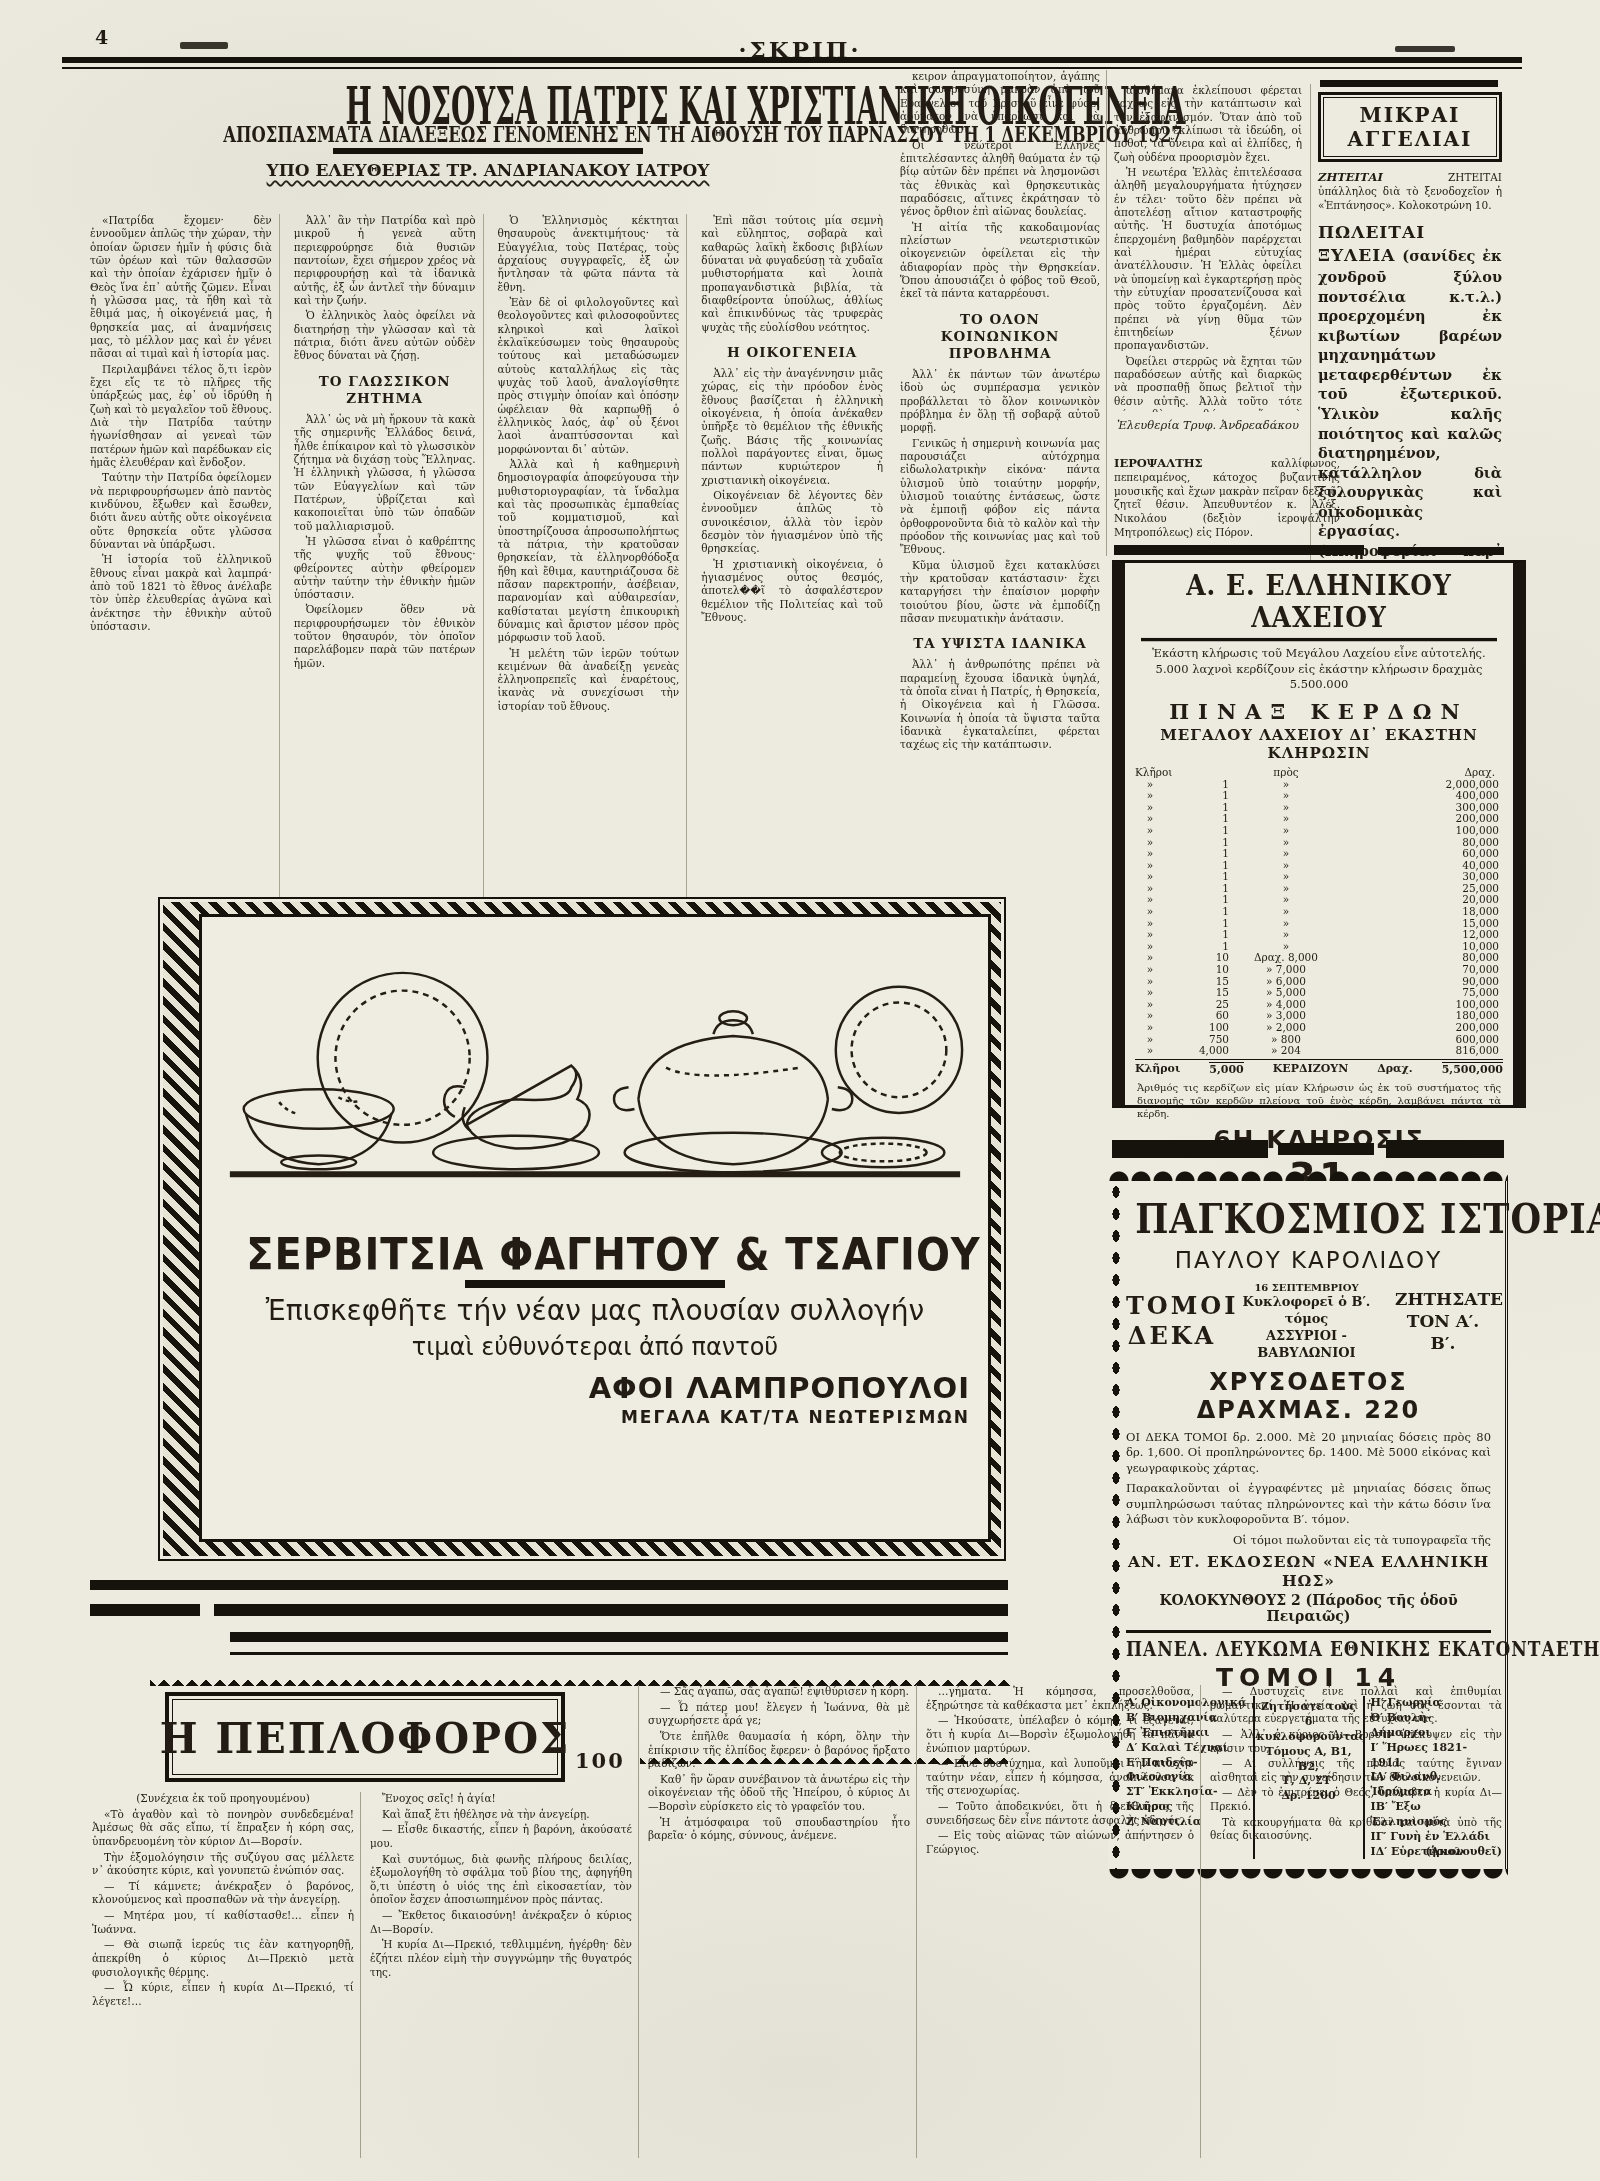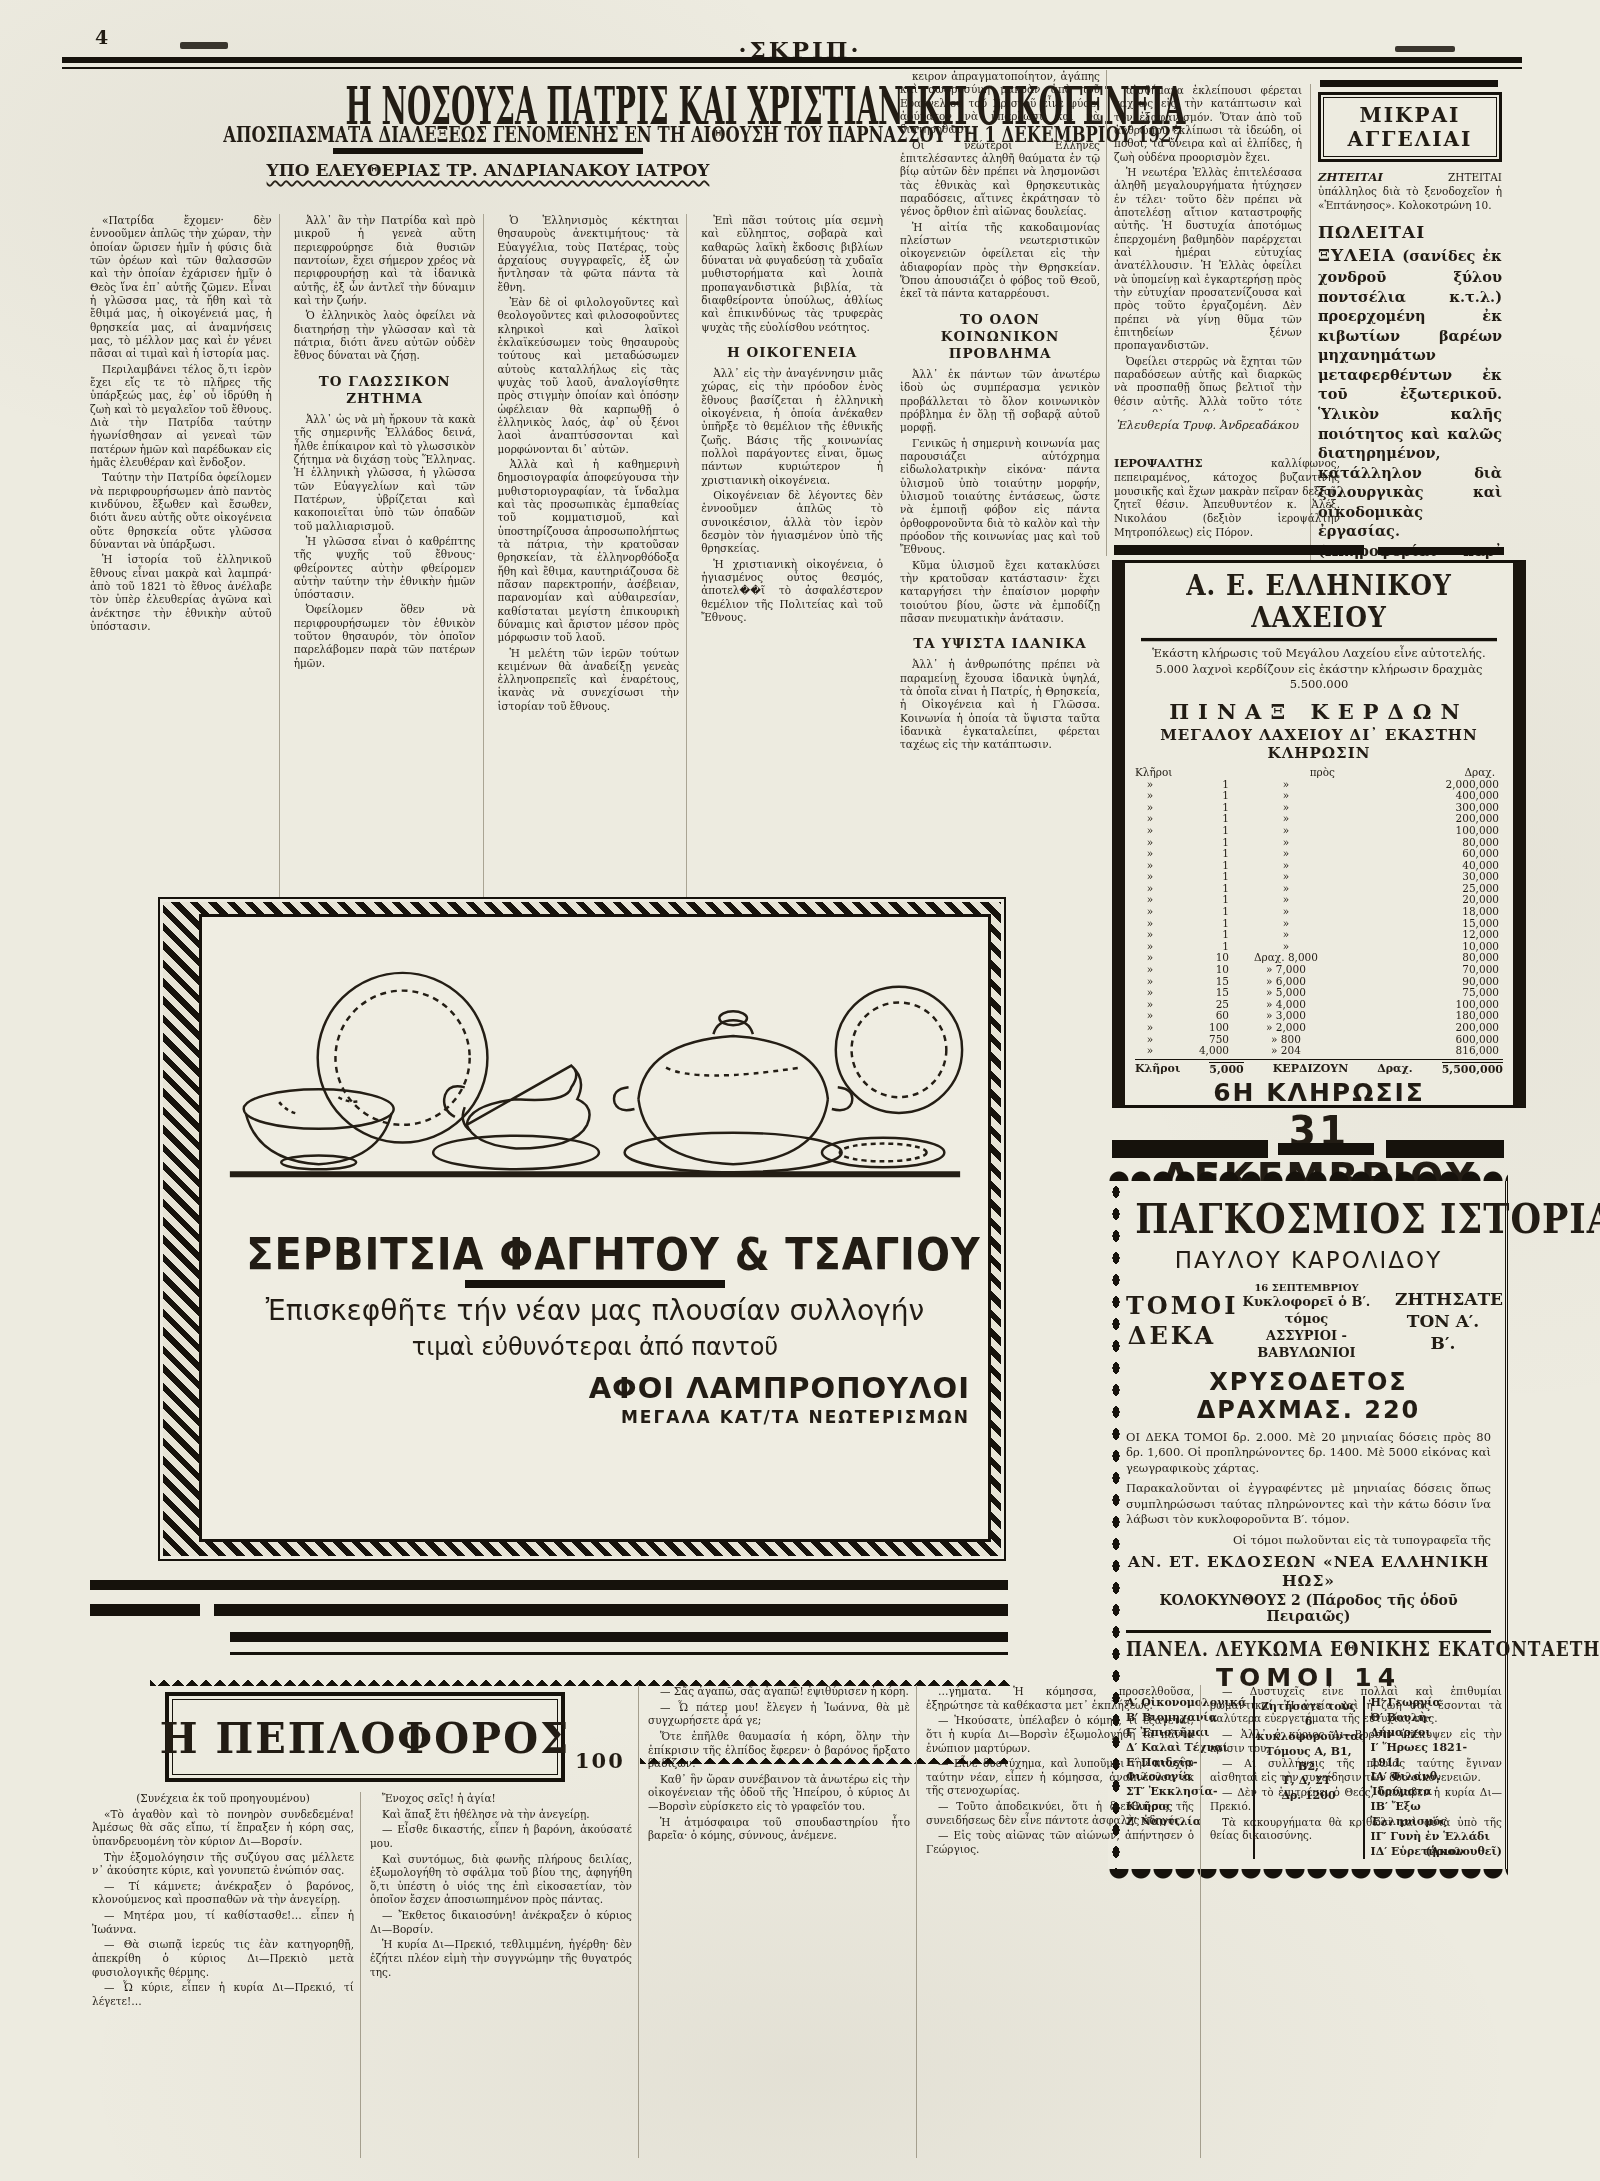--- a/index.html
+++ b/index.html
@@ -219,21 +219,21 @@
 
   <div class="abs ink" style="left:1114px;top:545px;width:250px;height:10px;"></div>
   <div class="abs ink" style="left:1378px;top:547px;width:126px;height:8px;"></div>
   <div class="abs lottery" style="left:1112px;top:560px;width:368px;height:528px;">
     <div class="lot-title">Α. Ε. ΕΛΛΗΝΙΚΟΥ ΛΑΧΕΙΟΥ</div>
     <div class="lot-intro">Ἑκάστη κλήρωσις τοῦ Μεγάλου Λαχείου εἶνε αὐτοτελής. 5.000 λαχνοὶ κερδίζουν εἰς ἑκάστην κλήρωσιν δραχμὰς 5.500.000</div>
     <div class="pinax">ΠΙΝΑΞ ΚΕΡΔΩΝ</div>
     <div class="pinax-sub">ΜΕΓΑΛΟΥ ΛΑΧΕΙΟΥ ΔΙ᾽ ΕΚΑΣΤΗΝ ΚΛΗΡΩΣΙΝ</div>
     <div class="lhead">
       <span style="text-align:left;">Κλῆροι</span>
-      <span style="text-align:right;">πρὸς</span>
+      <span style="text-align:center;">πρὸς</span>
       <span style="text-align:right;padding-right:8px;">Δραχ.</span>
     </div>
     <div class="ltable">
 
         <div class="lrow">
           <span class="lq">»</span>
           <span class="ln">1</span>
           <span class="lp">»</span>
           <span class="la">2,000,000</span>
         </div>
@@ -399,20 +399,21 @@
           <span class="la">816,000</span>
         </div>
       </div>
     <div class="ltotal">
       <span>Κλῆροι</span>
       <span style="border-top:1px solid #16120c;">5,000</span>
       <span>ΚΕΡΔΙΖΟΥΝ</span>
       <span>Δραχ.</span>
       <span style="border-top:1px solid #16120c;">5,500,000</span>
     </div>
+    <div class="lot-note">Ἀριθμός τις κερδίζων εἰς μίαν Κλήρωσιν ὡς ἐκ τοῦ συστήματος τῆς διανομῆς τῶν κερδῶν πλείονα τοῦ ἑνὸς κέρδη, λαμβάνει πάντα τὰ κέρδη.</div>
     <div class="klirosis">6Η ΚΛΗΡΩΣΙΣ</div>
     <div class="date31">31 ΔΕΚΕΜΒΡΙΟΥ</div>
     <div class="lot-note">Ἕκαστον Γραμμάτιον διαιρεῖται εἰς τέσσαρα τμήματα πωλούμενα ἀνὰ 50 δραχ. καὶ παρέχοντα δικαίωμα εἰς τὸ τέταρτον τῶν ὡς ἄνω κερδῶν.</div>
   </div>
 
   <div class="bar" style="left:1112px;top:1140px;width:156px;height:18px;"></div>
   <div class="bar" style="left:1278px;top:1143px;width:96px;height:12px;"></div>
   <div class="bar" style="left:1386px;top:1140px;width:118px;height:18px;"></div>
 
   <div class="abs serv-outer" style="left:158px;top:897px;width:848px;height:664px;box-sizing:border-box;">

